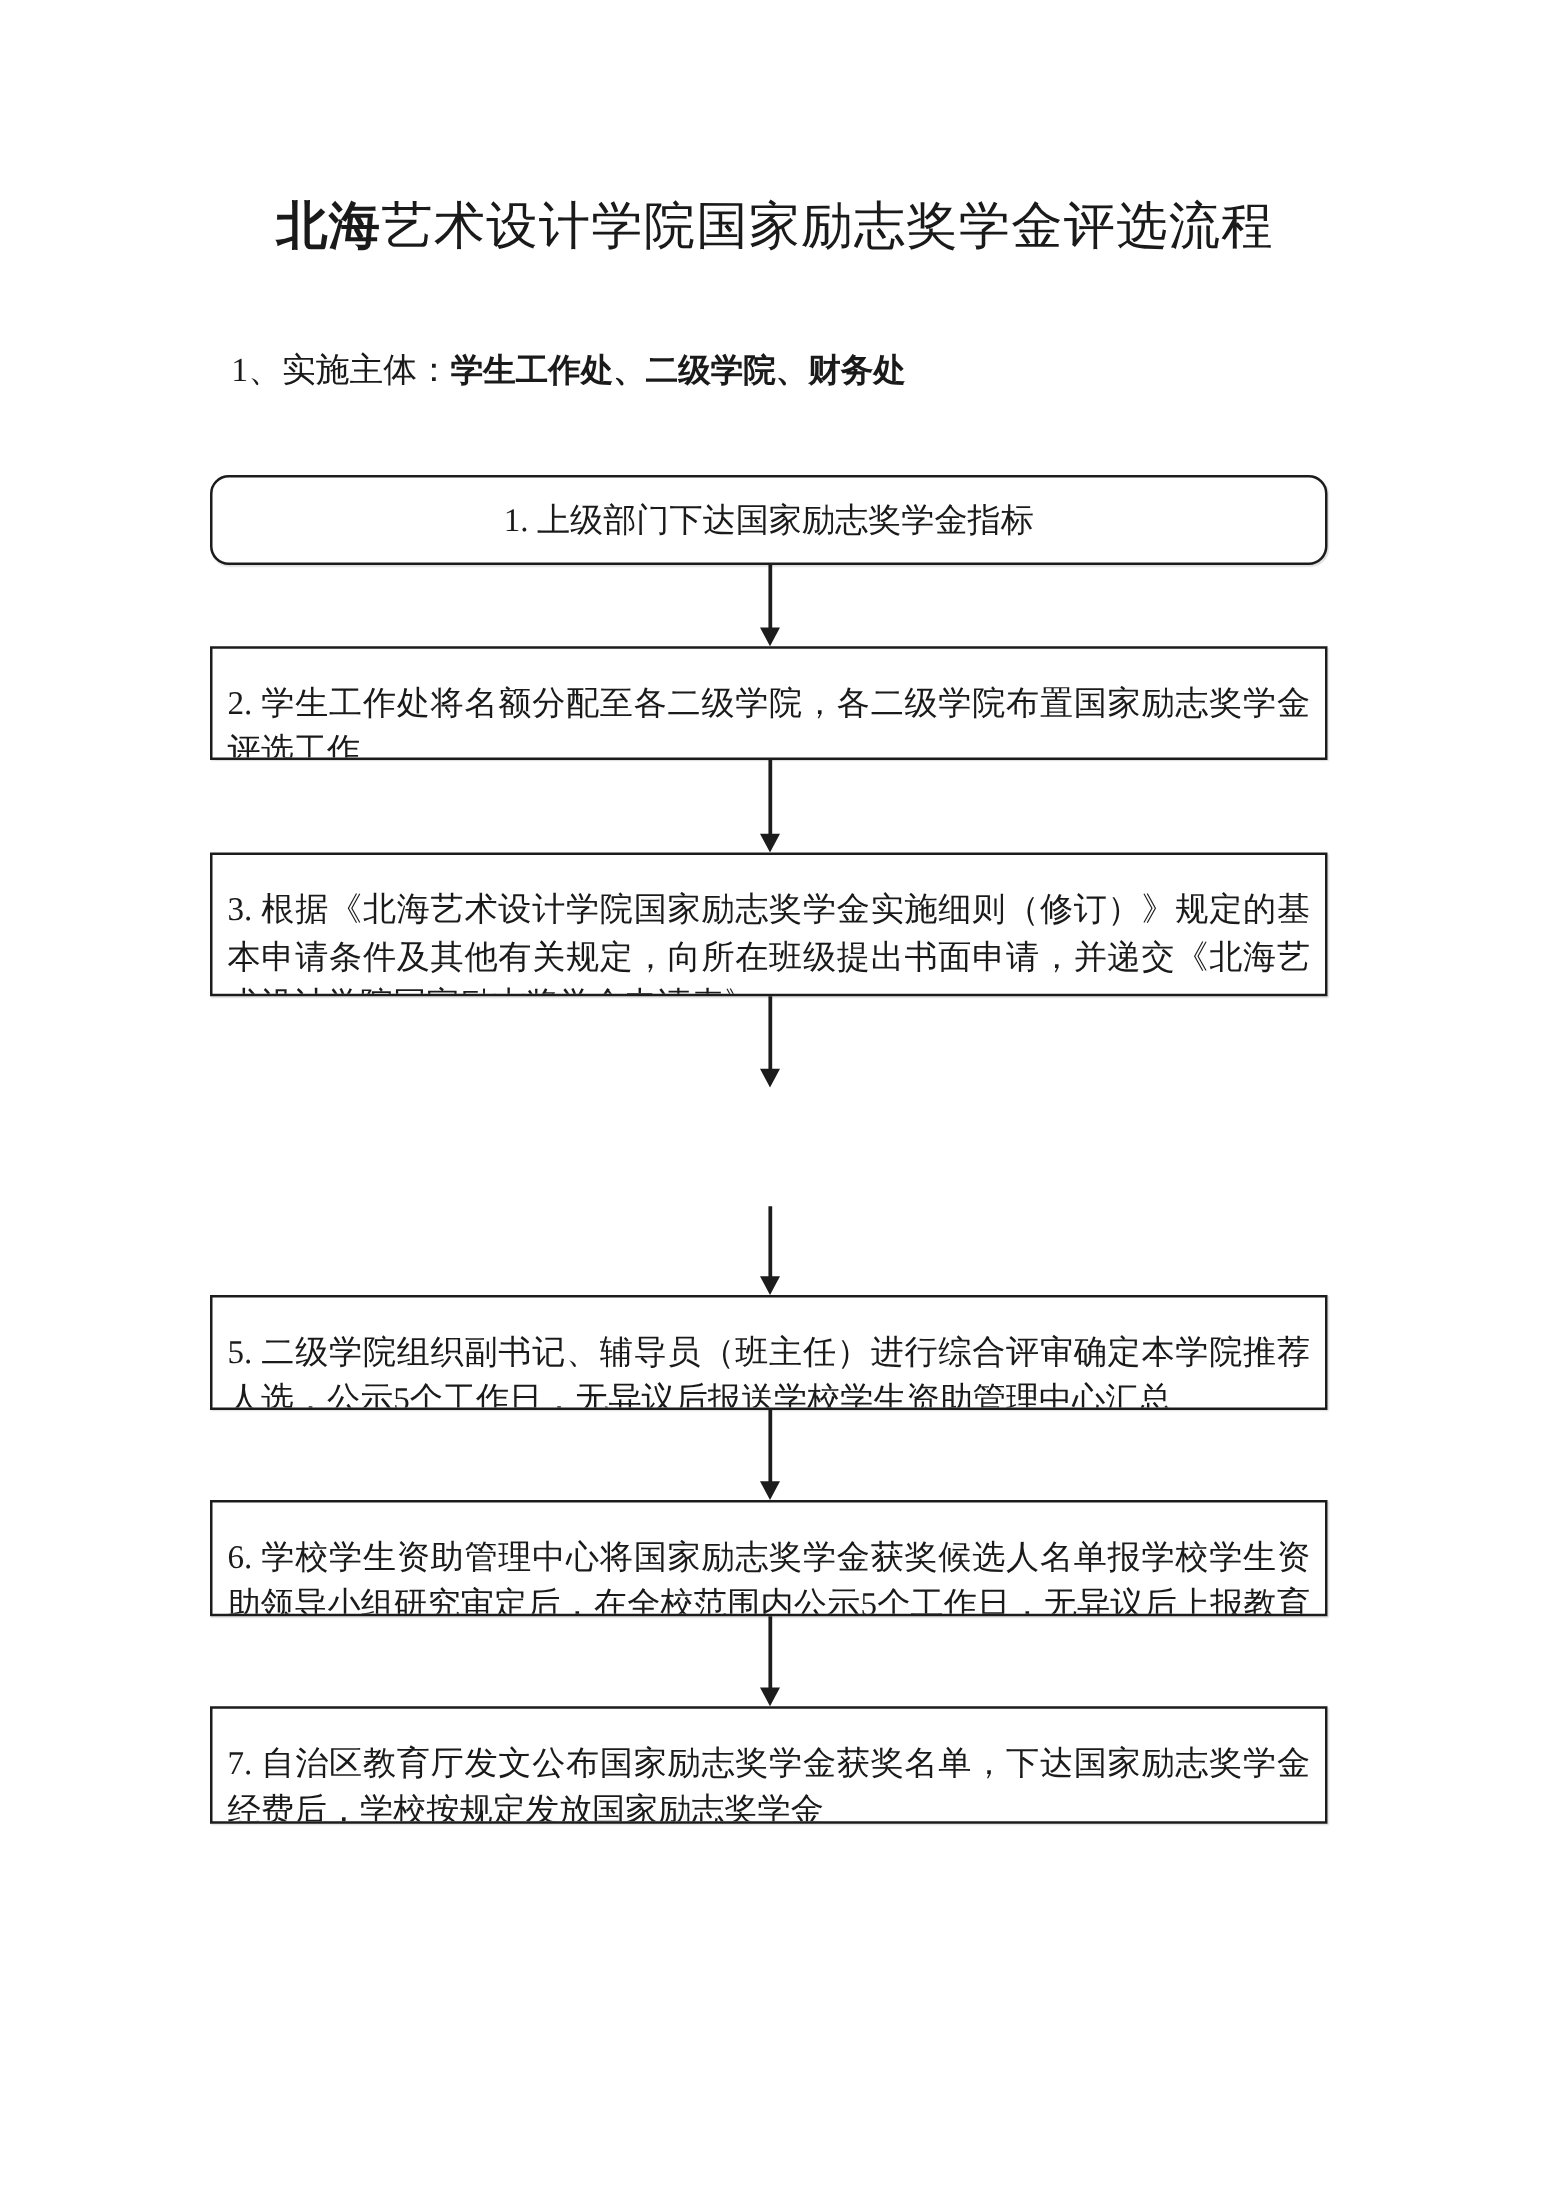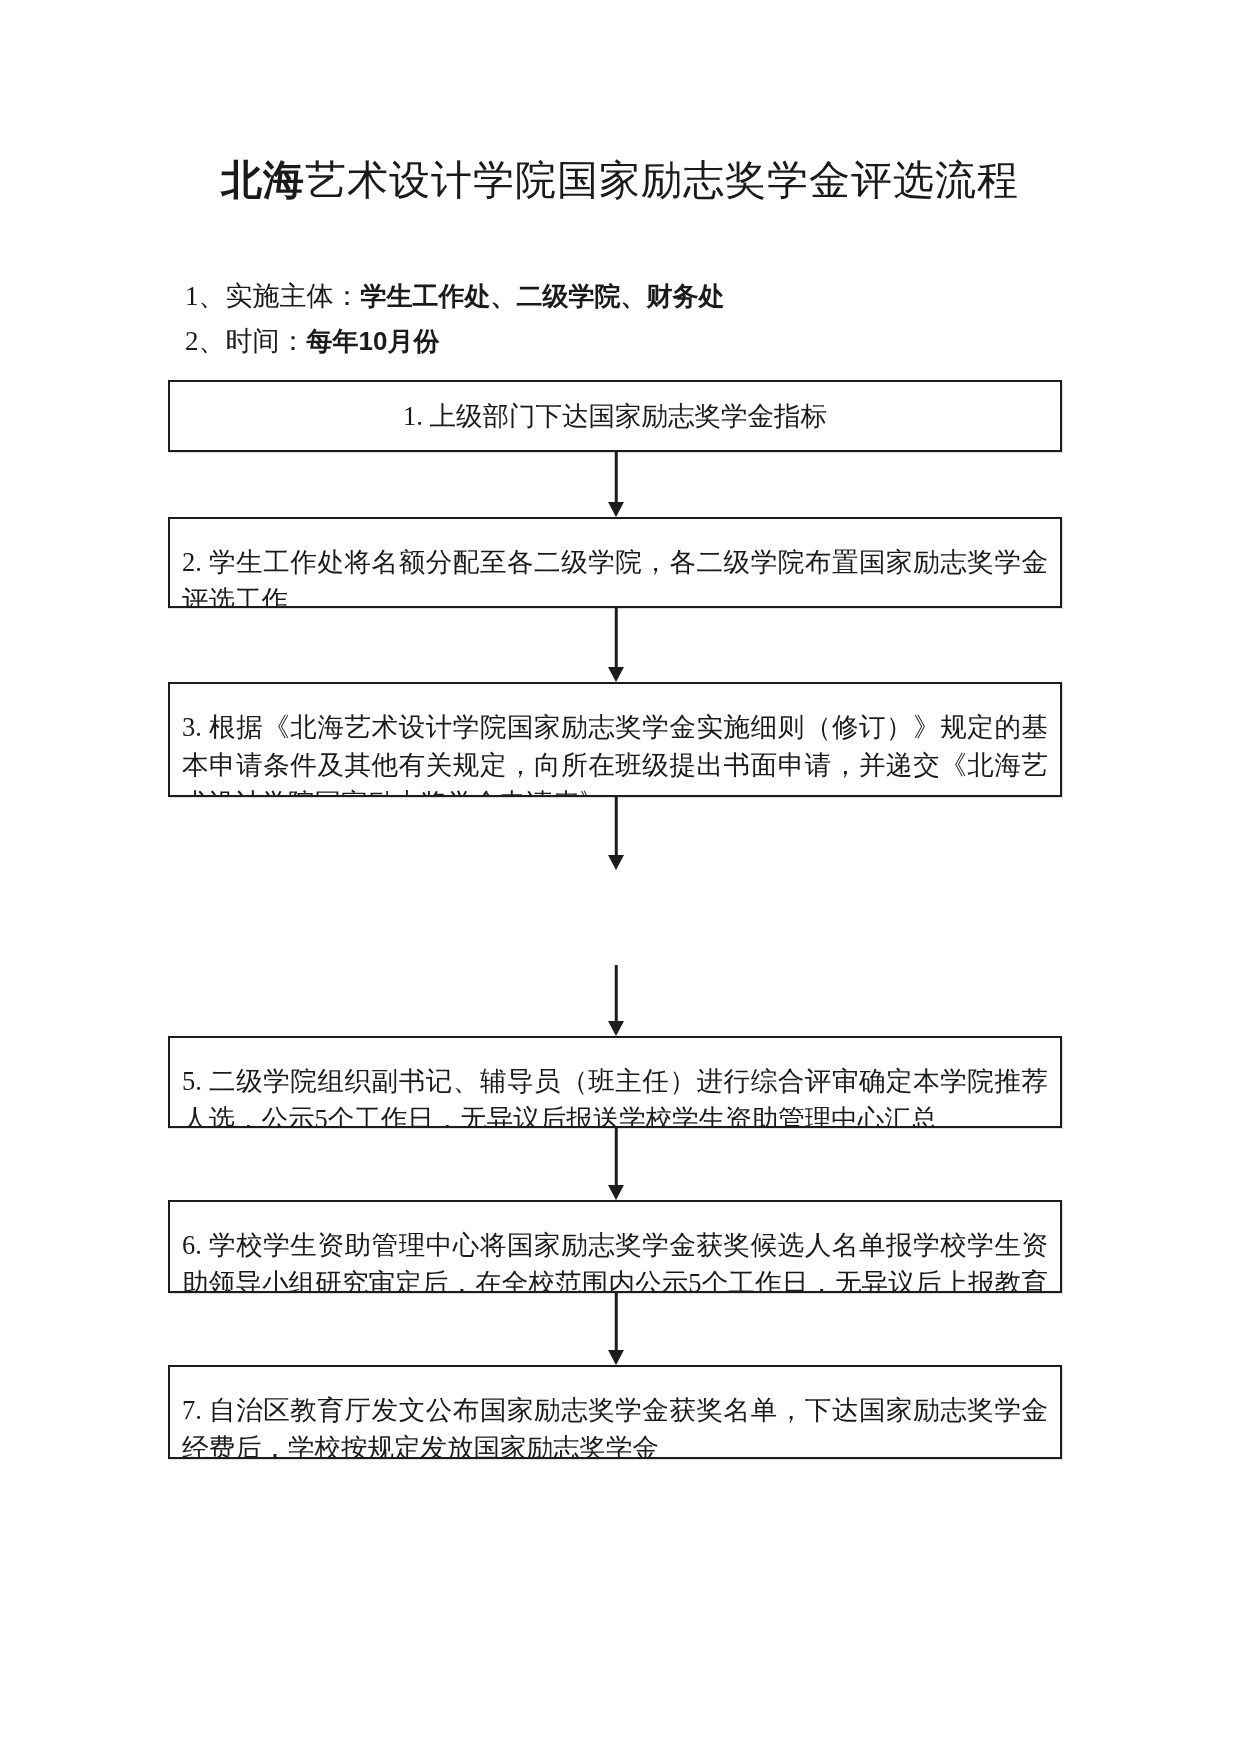--- a/index.html
+++ b/index.html
@@ -50,20 +50,21 @@
     text-align: justify;
     overflow: hidden;
     box-shadow: 1px 1px 1px rgba(0,0,0,0.12);
   }
   .flow-box.center {
     display: flex;
     align-items: center;
     justify-content: center;
     text-align: center;
     padding: 0;
+    border-radius: 15px;
   }
   .b1 { top: 380px;  height: 72px;  }
   .b2 { top: 517px;  height: 91px;  }
   .b3 { top: 682px;  height: 115px; }
   .b4 { top: 870px;  height: 95px;  }
   .b5 { top: 1036px; height: 92px;  }
   .b6 { top: 1200px; height: 93px;  }
   .b7 { top: 1365px; height: 94px;  }
   .flow-arrow {
     position: absolute;
@@ -99,21 +100,20 @@
 </style>
 </head>
 <body>
 
 <div class="page">
 
   <h1 class="title"><span class="em">北海</span><span>艺术设计学院国家励志奖学金评选流程</span></h1>
 
   <div class="notes">
     <p class="note"><span>1、实施主体：</span><span class="val">学生工作处、二级学院、财务处</span></p>
-    <p class="note"><span>2、时间：</span><span class="val">每年10月份</span></p>
   </div>
 
   <div class="flow-box b1 center">
       <span>1. 上级部门下达国家励志奖学金指标</span>
     </div>
 
   <div class="flow-arrow a1">
       <span class="shaft"></span>
       <span class="head"></span>
     </div>

